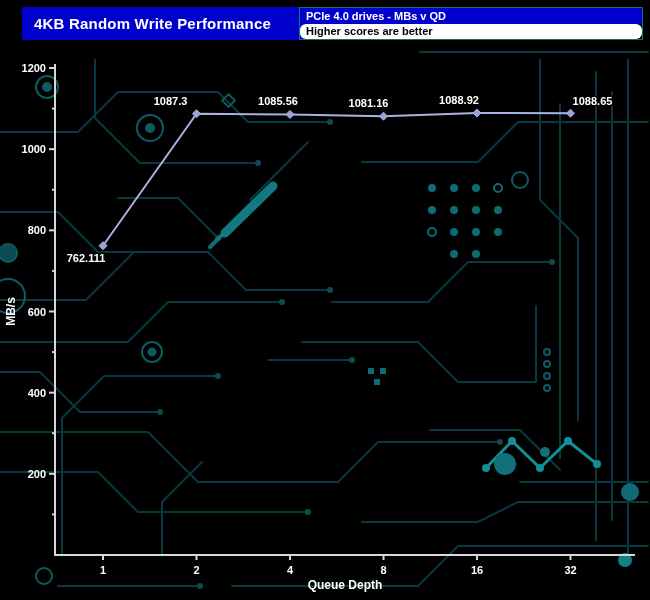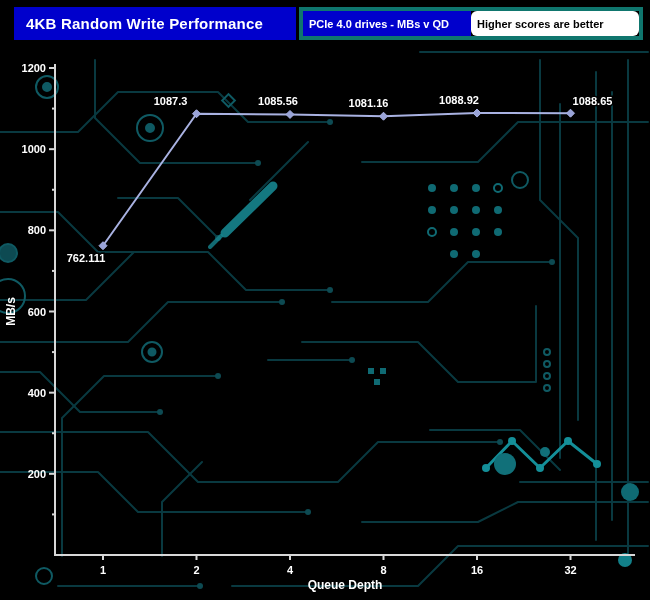--- a/index.html
+++ b/index.html
@@ -3,29 +3,29 @@
 <meta charset="utf-8">
 <style>
   html,body{margin:0;padding:0;background:#000;}
   body{font-family:"Liberation Sans",sans-serif;}
   .stage{position:relative;width:650px;height:600px;background:#000;overflow:hidden;}
   .layer{position:absolute;left:0;top:0;}
   #bg{z-index:0;}
   #plot{z-index:2;pointer-events:none;}
   .header{position:absolute;left:0;top:0;width:650px;height:44px;z-index:3;}
   .title-box{
-    position:absolute;left:14px;top:7px;width:282px;height:33px;
+    position:absolute;left:22px;top:7px;width:282px;height:33px;
     background:#0000cc;color:#fff;font-weight:bold;font-size:15px;
     display:flex;align-items:center;padding-left:12px;box-sizing:border-box;
     letter-spacing:.2px;
   }
   .sub-box{
     position:absolute;left:299px;top:7px;width:344px;height:33px;
-    border:4px solid #0f766e;box-sizing:border-box;
-    display:flex;justify-content:space-between;
+    border:1px solid #0f766e;box-sizing:border-box;
+    display:flex;flex-direction:column;justify-content:space-between;
   }
   .sub-top{flex:1;background:#0000cc;color:#fff;font-weight:bold;font-size:11px;
     display:flex;align-items:center;padding-left:6px;}
   .sub-bottom{flex:1;background:#ffffff;color:#000;font-weight:bold;font-size:11px;
     display:flex;align-items:center;padding-left:6px;border-radius:6px;}
 </style>
 </head>
 <body>
 
 <div class="stage">

